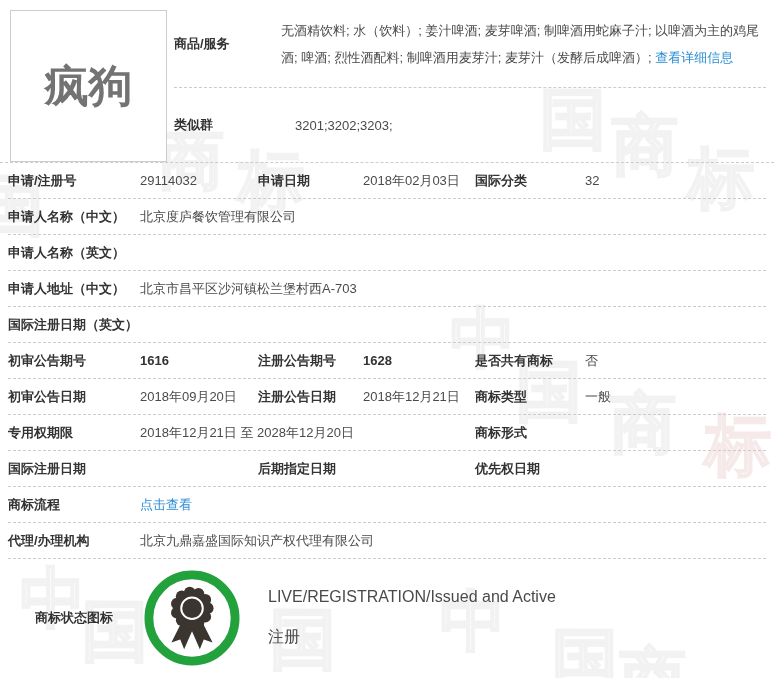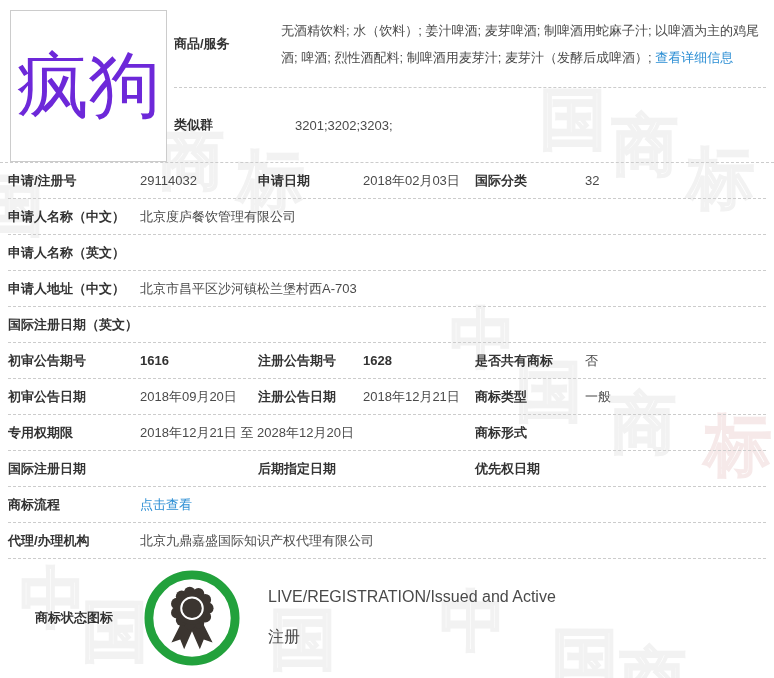--- a/index.html
+++ b/index.html
@@ -18,21 +18,21 @@
     color:transparent; -webkit-text-stroke:2px #f2f2f2; pointer-events:none; z-index:0;
   }
   .wm.pink{-webkit-text-stroke:2px #f6e9e9;}
   .content{position:relative; z-index:1;}
   
   .header{display:flex; border-bottom:1px dashed var(--divider); height:163px;}
   .tm-image-box{
     width:157px; height:152px; margin:10px 0 0 10px; border:1px solid #cccccc;
     background:#fff; display:flex; align-items:center; justify-content:center; flex-shrink:0;
   }
-  .tm-text{font-size:72px; font-weight:normal; color:#6d28d9; white-space:nowrap;}
+  .tm-text{font-size:44px; font-weight:bold; color:#737373; white-space:nowrap;}
   .header-right{flex:1; margin-left:7px; margin-right:8px;}
   .hrow{display:flex; align-items:center;}
   .goods-row{height:88px; border-bottom:1px dashed var(--divider);}
   .similar-row{height:74px;}
   .hlabel{width:107px; font-weight:bold; color:var(--text_dark); flex-shrink:0;}
   .goods-text{width:480px; line-height:27px;}
   .similar-value{margin-left:14px;}
   .link{color:var(--link_blue); text-decoration:none; cursor:pointer;}
   
   .table{margin:0 8px;}

